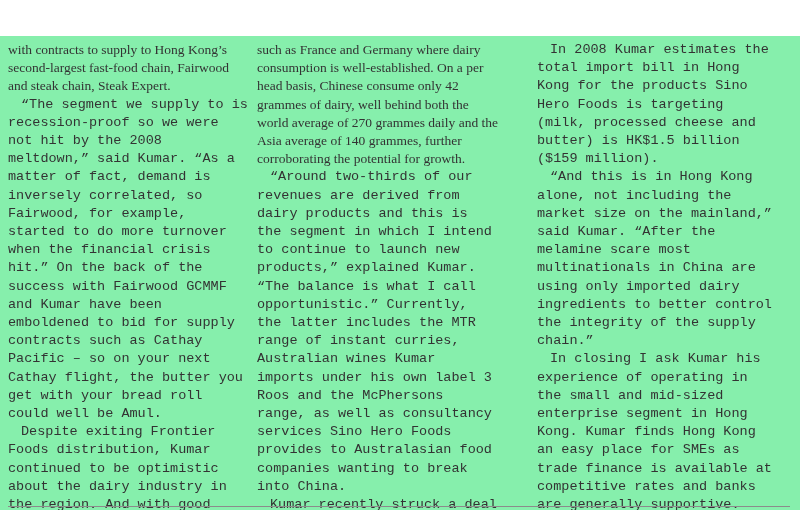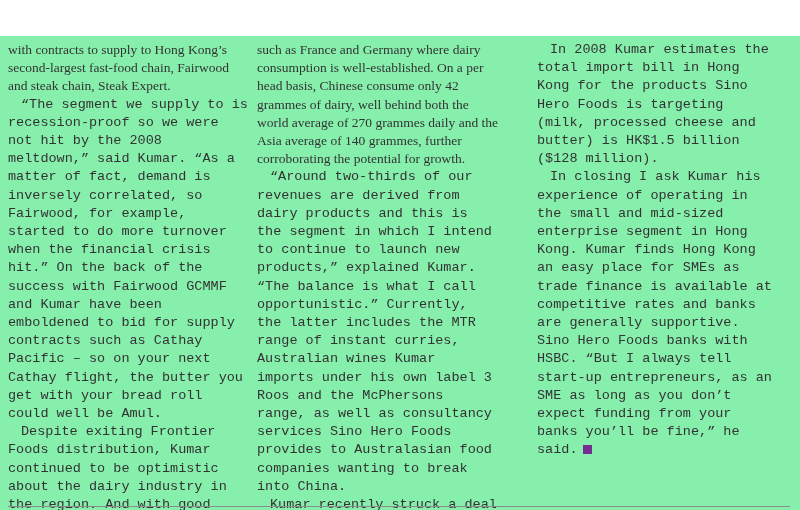--- a/index.html
+++ b/index.html
@@ -84,21 +84,22 @@
       <p class="para">with contracts to supply to Hong Kong’s second-largest fast-food chain, Fairwood and steak chain, Steak Expert.</p>
       <p class="para indent">“The segment we supply to is recession-proof so we were not hit by the 2008 meltdown,” said Kumar. “As a matter of fact, demand is inversely correlated, so Fairwood, for example, started to do more turnover when the financial crisis hit.” On the back of the success with Fairwood GCMMF and Kumar have been emboldened to bid for supply contracts such as Cathay Pacific – so on your next Cathay flight, the butter you get with your bread roll could well be Amul.</p>
       <p class="para indent">Despite exiting Frontier Foods distribution, Kumar continued to be optimistic about the dairy industry in the region. And with good reason. In a recent report KPMG estimated that total dairy consumption in China reached 19 million tonnes in 2006 and forecast it will have surpassed 25 million tonnes in 2008. These numbers make China’s total market size larger than that in European countries</p>
     </div>
   <div class="col" id="col2">
       <p class="para">such as France and Germany where dairy consumption is well-established. On a per head basis, Chinese consume only 42 grammes of dairy, well behind both the world average of 270 grammes daily and the Asia average of 140 grammes, further corroborating the potential for growth.</p>
       <p class="para indent">“Around two-thirds of our revenues are derived from dairy products and this is the segment in which I intend to continue to launch new products,” explained Kumar. “The balance is what I call opportunistic.” Currently, the latter includes the MTR range of instant curries, Australian wines Kumar imports under his own label 3 Roos and the McPhersons range, as well as consultancy services Sino Hero Foods provides to Australasian food companies wanting to break into China.</p>
       <p class="para indent">Kumar recently struck a deal to bring the Australian Star brand of UHT or long-life milk to Hong Kong. The milk is distributed through Park’n’Shop and China Resources Vanguard supermarkets. UHT milk has always been popular in Hong Kong but</p>
     </div>
   <div class="col" id="col3">
-      <p class="para indent">In 2008 Kumar estimates the total import bill in Hong Kong for the products Sino Hero Foods is targeting (milk, processed cheese and butter) is HK$1.5 billion ($128 million).</p>
+      <p class="para indent">In 2008 Kumar estimates the total import bill in Hong Kong for the products Sino Hero Foods is targeting (milk, processed cheese and butter) is HK$1.5 billion ($159 million).</p>
+      <p class="para indent">“And this is in Hong Kong alone, not including the market size on the mainland,” said Kumar. “After the melamine scare most multinationals in China are using only imported dairy ingredients to better control the integrity of the supply chain.”</p>
       <p class="para indent">In closing I ask Kumar his experience of operating in the small and mid-sized enterprise segment in Hong Kong. Kumar finds Hong Kong an easy place for SMEs as trade finance is available at competitive rates and banks are generally supportive. Sino Hero Foods banks with HSBC.  “But I always tell start-up entrepreneurs, as an SME as long as you don’t expect funding from your banks you’ll be fine,” he said.<span class="end-mark" style="background: rgb(118, 45, 145);"></span></p>
     </div>
 
   <div class="divider" style="border-top-color: rgb(139, 139, 139);"></div>
 
   <div class="footer-left">www.tremendously.com</div>
 
   <div class="footer-right">
     <span>December 2009 / January 2010</span><span class="magazine-name">FinanceAsia</span><span class="page-number">95</span>
   </div>

